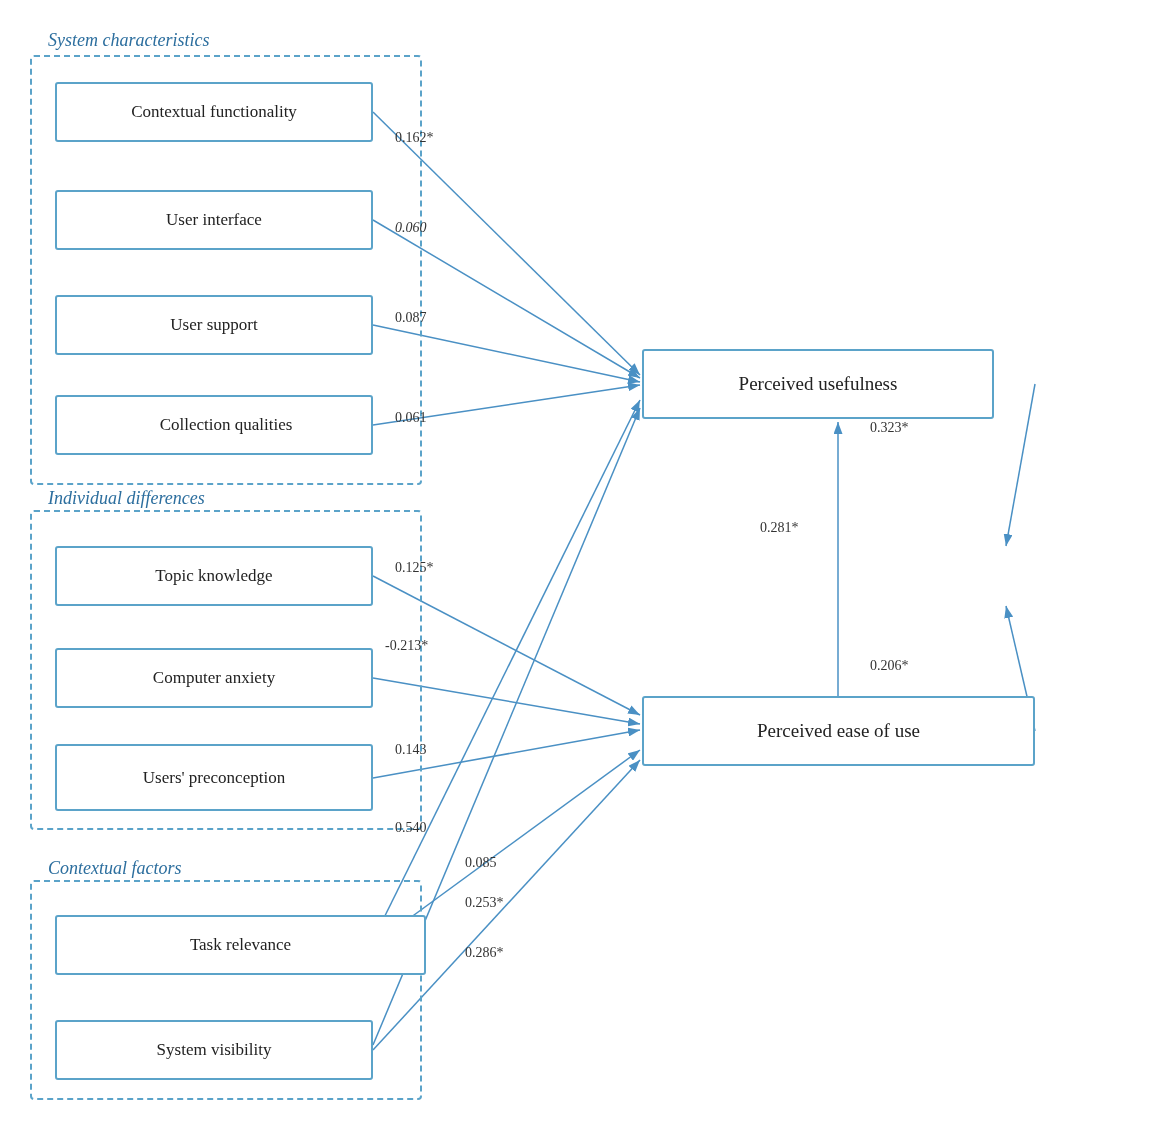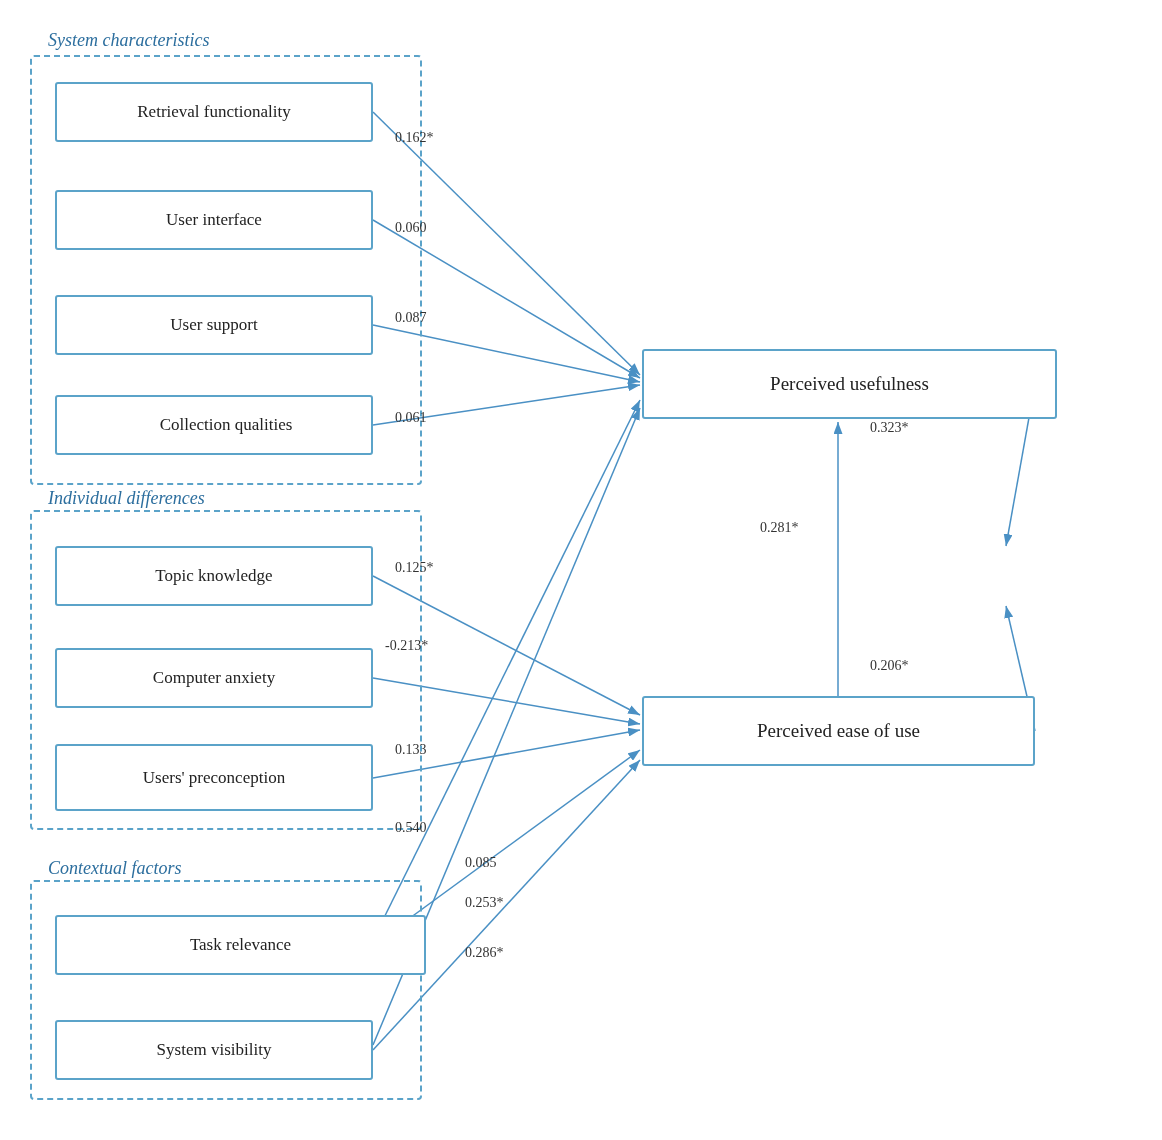--- a/index.html
+++ b/index.html
@@ -109,21 +109,21 @@
   <div class="group-box" style="left:30px; top:55px; width:392px; height:430px;"></div>
   <div class="group-label" style="left:48px; top:30px;">System characteristics</div>
 
   <div class="group-box" style="left:30px; top:510px; width:392px; height:320px;"></div>
   <div class="group-label" style="left:48px; top:488px;">Individual differences</div>
 
   <div class="group-box" style="left:30px; top:880px; width:392px; height:220px;"></div>
   <div class="group-label" style="left:48px; top:858px;">Contextual factors</div>
 
   <div class="node-box" style="left:55px; top:82px; width:318px; height:60px;">
-    <span>Retrieval functionality</span>
+    <span>Contextual functionality</span>
   </div>
 
   <div class="node-box" style="left:55px; top:190px; width:318px; height:60px;">
     <span>User interface</span>
   </div>
 
   <div class="node-box" style="left:55px; top:295px; width:318px; height:60px;">
     <span>User support</span>
   </div>
 
@@ -144,36 +144,36 @@
   </div>
 
   <div class="node-box" style="left:55px; top:915px; width:371px; height:60px;">
     <span>Task relevance</span>
   </div>
 
   <div class="node-box" style="left:55px; top:1020px; width:318px; height:60px;">
     <span>System visibility</span>
   </div>
 
-  <div class="node-box" style="left:642px; top:349px; width:415px; height:70px; font-size:19px;">
+  <div class="node-box" style="left:642px; top:349px; width:352px; height:70px; font-size:19px;">
     <span>Perceived usefulness</span>
   </div>
 
   <div class="node-box" style="left:642px; top:696px; width:393px; height:70px; font-size:19px;">
     <span>Perceived ease of use</span>
   </div>
 
 
   <div class="path-label" style="left:395px; top:130px;">0.162*</div>
-  <div class="path-label" style="left:395px; top:220px;">0.060</div>
+  <div class="path-label" style="left:395px; top:220px;font-style:italic;">0.060</div>
   <div class="path-label" style="left:395px; top:310px;">0.087</div>
   <div class="path-label" style="left:395px; top:410px;">0.061</div>
   <div class="path-label" style="left:395px; top:560px;">0.125*</div>
   <div class="path-label" style="left:385px; top:638px;">-0.213*</div>
-  <div class="path-label" style="left:395px; top:742px;">0.133</div>
+  <div class="path-label" style="left:395px; top:742px;">0.143</div>
   <div class="path-label" style="left:395px; top:820px;">0.540</div>
   <div class="path-label" style="left:465px; top:855px;">0.085</div>
   <div class="path-label" style="left:465px; top:895px;">0.253*</div>
   <div class="path-label" style="left:465px; top:945px;">0.286*</div>
   <div class="path-label" style="left:870px; top:420px;">0.323*</div>
   <div class="path-label" style="left:870px; top:658px;">0.206*</div>
   <div class="path-label" style="left:760px; top:520px;">0.281*</div>
 
 </div>
 

